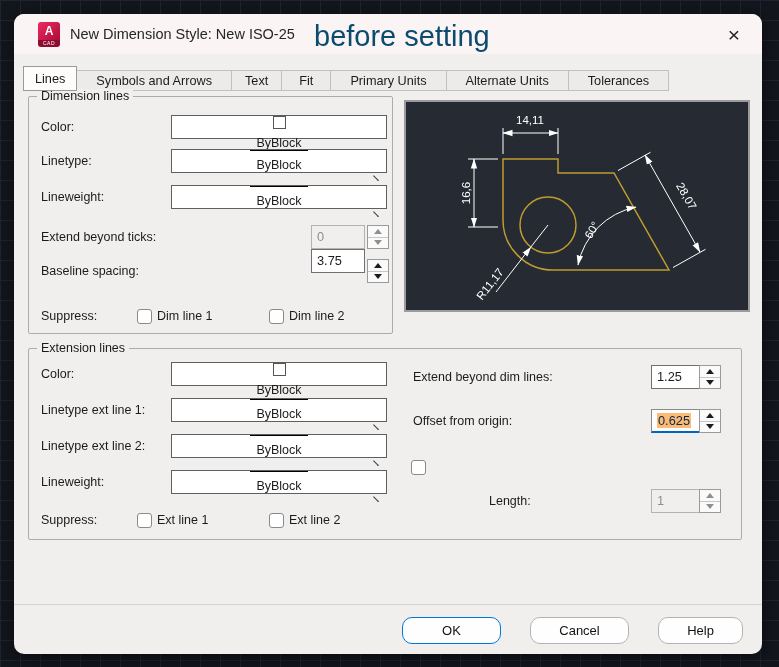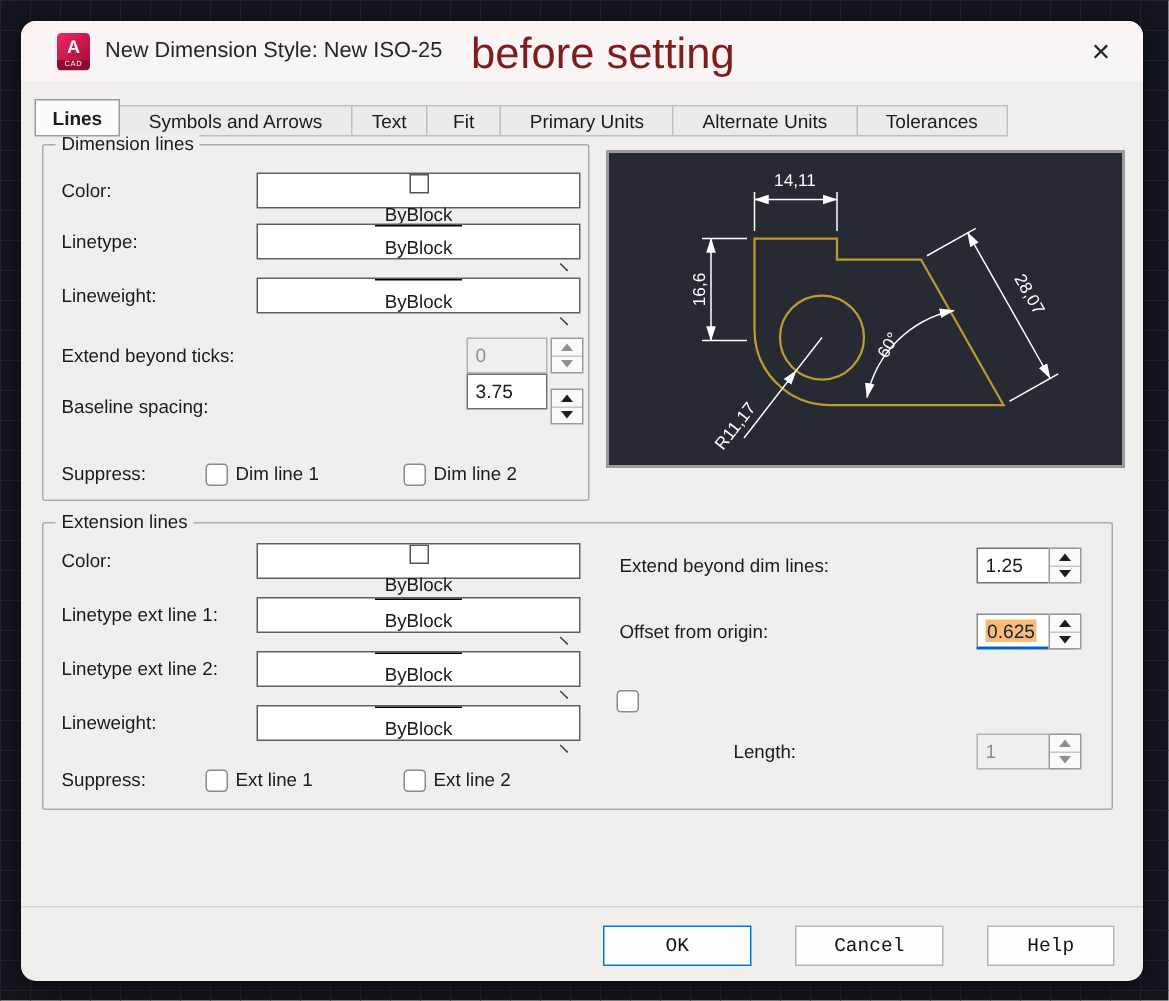--- a/index.html
+++ b/index.html
@@ -19,29 +19,29 @@
     background:#f1efee; border-radius:10px; overflow:hidden;
     box-shadow:0 4px 18px rgba(0,0,0,.55);
   }
   
   .titlebar { position:absolute; left:0; top:0; right:0; height:40px; background:#faf4f5; }
   .logo { position:absolute; left:24px; top:8px; width:22px; height:25px; border-radius:3px; overflow:hidden; }
   .logo-top { height:18px; background:linear-gradient(135deg,#ee2a60,#ab0e3a); color:#fff;
     font-size:12px; font-weight:bold; display:flex; align-items:center; justify-content:center; }
   .logo-bottom { height:7px; background:#8f0b30; color:#fff; font-size:5px; line-height:7px; text-align:center; letter-spacing:.5px; }
   .title-text { position:absolute; left:56px; top:0; height:40px; line-height:40px; font-size:14.5px; color:#262626; }
-  .annotation { position:absolute; left:300px; top:2px; height:40px; line-height:40px; font-size:29px; color:#7f1d1d; }
+  .annotation { position:absolute; left:300px; top:2px; height:40px; line-height:40px; font-size:29px; color:#0c4a6e; }
   .close-btn { position:absolute; right:14px; top:7px; width:28px; height:28px; display:flex; align-items:center;
     justify-content:center; font-size:21px; color:#222; cursor:pointer; }
   
   .tabstrip { position:absolute; left:9px; top:52px; right:9px; height:25px; display:flex; align-items:flex-end; }
   .tab { height:21px; padding:0 19px; display:flex; align-items:center; font-size:12.7px;
     background:#edebe9; border:1px solid #c2c0be; margin-left:-1px; white-space:nowrap; cursor:pointer; }
   .tab:first-child { margin-left:0; }
-  .tab.active { height:25px; background:#fdfcfb; border-color:#9a9a9a; z-index:2; padding:0 11px;font-weight:bold; }
+  .tab.active { height:25px; background:#fdfcfb; border-color:#9a9a9a; z-index:2; padding:0 11px; }
   .tab.pad-wide { padding:0 13px; }
   .tab.pad-xwide { padding:0 17px; }
   
   .group { position:absolute; border:1px solid #aeacab; border-radius:2px; }
   .group-label { position:absolute; top:-8px; left:8px; background:#f1efee; padding:0 4px; font-size:12.5px; }
   .g-dim { left:14px; top:82px; width:365px; height:238px;padding-left:28px; }
   .g-ext { left:14px; top:334px; width:714px; height:192px; }
   .lbl { position:absolute; font-size:12.5px; line-height:24px; white-space:nowrap; }
   
   .dd { position:absolute; width:216px; height:24px; background:#fff; border:1px solid #5f5f5f;
@@ -67,21 +67,21 @@
   .spin.disabled .tri-dn { border-top-color:#8f8f8f; }
   
   .chkrow { position:absolute; display:flex; align-items:center; gap:5px; font-size:12.5px; height:24px; }
   .chk { width:15px; height:15px; background:#fff; border:1px solid #8a8a8a; border-radius:3px; flex:0 0 auto; cursor:pointer; }
   
   .preview { position:absolute; left:390px; top:86px; width:346px; height:212px;
     border:2px solid #9b9b9b; background:#262b33; }
   
   .separator { position:absolute; left:0; right:0; top:590px; height:1px; background:#d6d4d2; }
   .btn { position:absolute; top:603px; height:27px; background:#fefefe; border:1px solid #b5b3b1;
-    border-radius:0; font-size:13px; font-family:Liberation Mono, monospace; cursor:pointer; color:#111; }
+    border-radius:10px; font-size:13px; font-family:Liberation Sans, sans-serif; cursor:pointer; color:#111; }
   .btn-ok { left:388px; width:99px; border:1px solid #0078d4; }
   .btn-cancel { left:516px; width:99px; }
   .btn-help { left:644px; width:85px; }
   svg text { font-family:"Liberation Sans",sans-serif; font-size:11.5px; fill:#fff; }
 </style>
 </head>
 <body>
 
 <div class="dialog">
 

